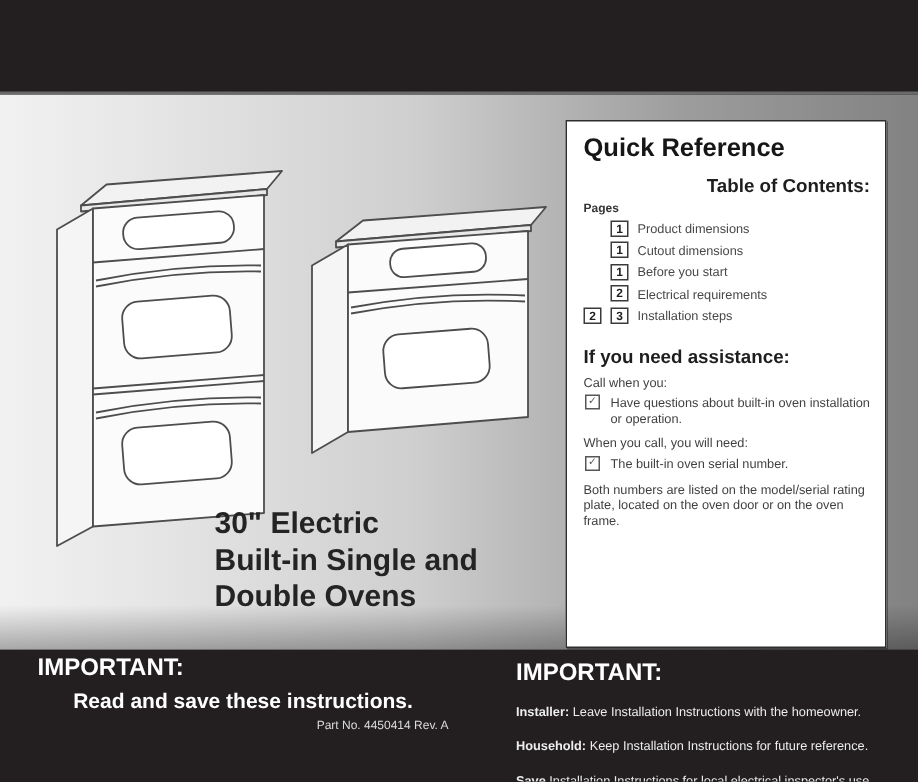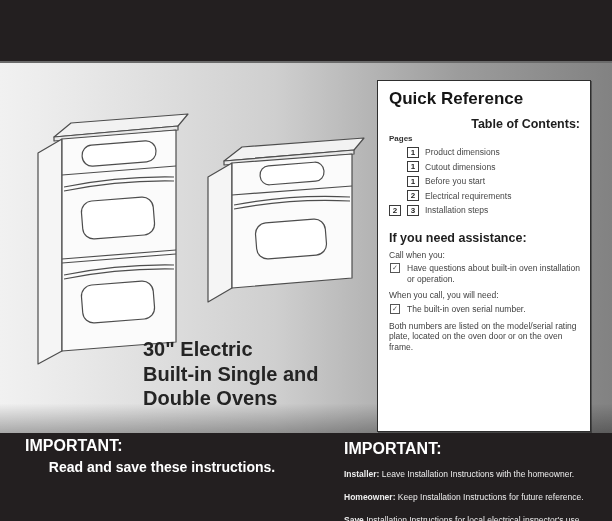--- a/index.html
+++ b/index.html
@@ -170,28 +170,29 @@
         <span>The built-in oven serial number.</span>
       </div>
 
       <p class="body-text" style="margin-top:6px;">Both numbers are listed on the model/serial rating plate, located on the oven door or on the oven frame.</p>
     </div>
   </div>
 
   <div class="footer-left">
     <div class="fl-heading">IMPORTANT:</div>
     <div class="fl-line">Read and save these instructions.</div>
+    <div class="fl-part">Part No. 4450414 Rev. A</div>
   </div>
 
   <div class="footer-right">
     <div class="fr-heading">IMPORTANT:</div>
     <div class="fr-note">
       <b>Installer:</b><span> Leave Installation Instructions with the homeowner.</span>
     </div>
     <div class="fr-note">
-      <b>Homeowner:</b><span> Keep Installation Instructions for future reference.</span>
+      <b>Household:</b><span> Keep Installation Instructions for future reference.</span>
     </div>
     <div class="fr-note">
       <b>Save</b><span> Installation Instructions for local electrical inspector's use.</span>
     </div>
   </div>
 
 </div>
 
 </body></html>

